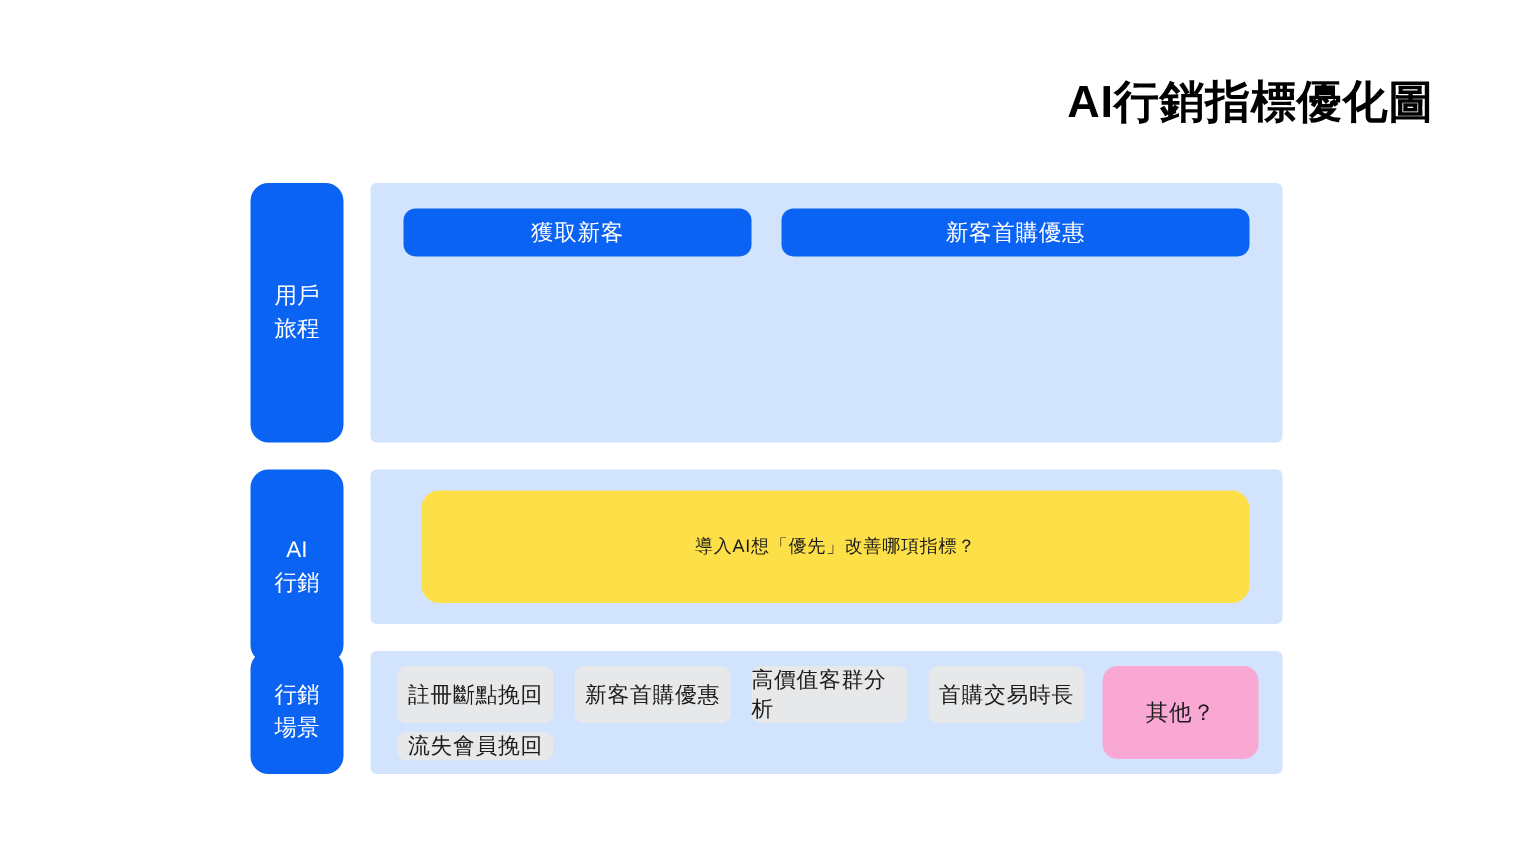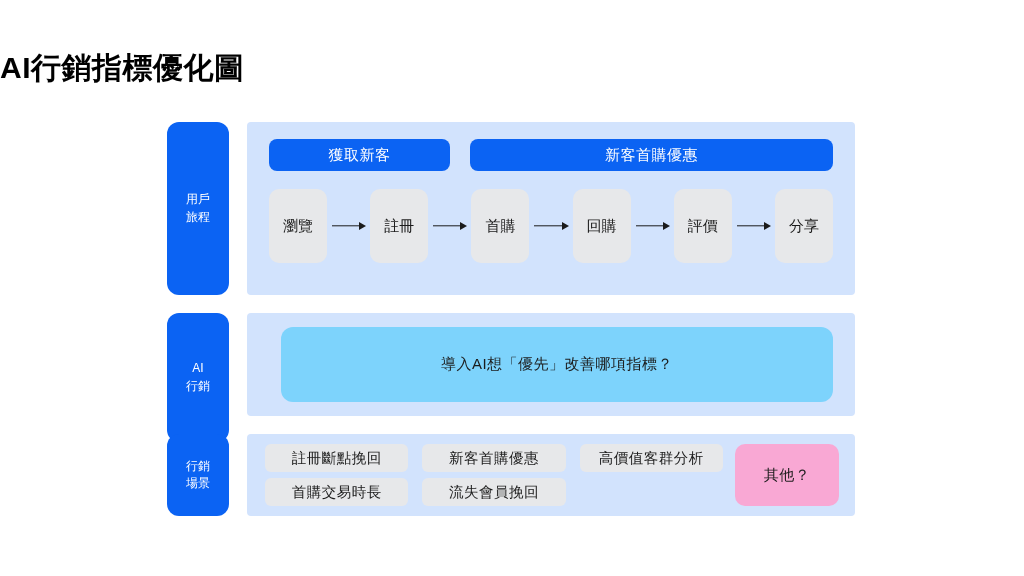--- a/index.html
+++ b/index.html
@@ -21,21 +21,21 @@
     inset: 0;
     background: #ffffff;
   }
 
   
   .title {
     position: absolute;
     left: 0;
     top: 48px;
     width: 956px;
-    text-align: left;
+    text-align: right;
     font-size: 30px;
     font-weight: 700;
     letter-spacing: 0.5px;
     color: #000000;
   }
 
   
   .row {
     position: absolute;
     display: flex;
@@ -44,21 +44,21 @@
 
   .row-label {
     width: 62px;
     background: #0b63f3;
     border-radius: 12px;
     color: #ffffff;
     display: flex;
     flex-direction: column;
     align-items: center;
     justify-content: center;
-    font-size: 12px;
+    font-size: 15px;
     line-height: 1.45;
     flex: none;
   }
   .row-label span { display: block; }
 
   .panel {
     background: #d2e3fd;
     border-radius: 4px;
     position: relative;
     flex: 1;
@@ -86,21 +86,21 @@
     background: #0b63f3;
     color: #ffffff;
     border-radius: 8px;
     height: 32px;
     display: flex;
     align-items: center;
     justify-content: center;
     font-size: 15px;
     letter-spacing: 0.5px;
   }
-  .phase.acquire { width: 181px; flex: none; }
+  .phase.acquire { width: 232px; flex: none; }
   .phase.retain  { flex: 1; }
 
   .journey {
     position: absolute;
     top: 67px;
     left: 22px;
     right: 22px;
     display: flex;
     align-items: center;
   }
@@ -152,26 +152,26 @@
     height: 103px;
   }
   #row-ai .row-label { height: 129px; }
   #row-ai .panel { margin-left: 18px; }
   .question-box {
     position: absolute;
     top: 14px;
     left: 22px;
     right: 22px;
     bottom: 14px;
-    background: #7dd3fc;
+    background: #fde047;
     border-radius: 12px;
     display: flex;
     align-items: center;
     justify-content: center;
-    font-size: 15px;
+    font-size: 12px;
     color: #1b1b1b;
     letter-spacing: 0.5px;
     margin-left: 12px;
   }
 
   
   #row-scenarios {
     left: 167px;
     top: 434px;
     width: 688px;
@@ -185,21 +185,21 @@
     top: 10px;
     left: 18px;
     right: 16px;
     bottom: 10px;
     display: flex;
     gap: 12px;
   }
   .chip-grid {
     flex: 1;
     display: grid;
-    grid-template-columns: repeat(3, 1fr);
+    grid-template-columns: repeat(4, 1fr);
     grid-template-rows: repeat(2, 1fr);
     gap: 6px 14px;
   }
   .chip {
     background: #e7e8ea;
     border-radius: 6px;
     display: flex;
     align-items: center;
     justify-content: center;
     font-size: 14.5px;
@@ -231,33 +231,20 @@
       <span>用戶</span>
       <span>旅程</span>
     </div>
     <div class="panel">
 
       <div class="phase-bar">
         <div class="phase acquire">獲取新客</div>
         <div class="phase retain">新客首購優惠</div>
       </div>
 
-      <div class="journey">
-        <div class="step">瀏覽</div>
-        <div class="arrow"></div>
-        <div class="step">註冊</div>
-        <div class="arrow"></div>
-        <div class="step">首購</div>
-        <div class="arrow"></div>
-        <div class="step">回購</div>
-        <div class="arrow"></div>
-        <div class="step">評價</div>
-        <div class="arrow"></div>
-        <div class="step">分享</div>
-      </div>
 
     </div>
   </div>
 
   <div class="row" id="row-ai">
     <div class="row-label">
       <span>AI</span>
       <span>行銷</span>
     </div>
     <div class="panel">

